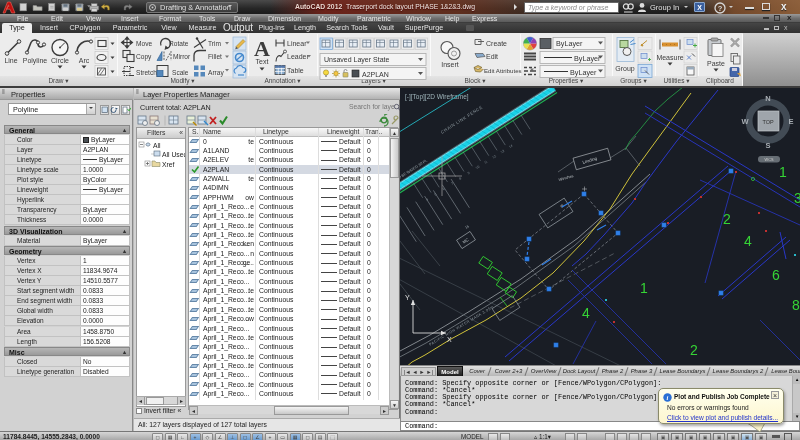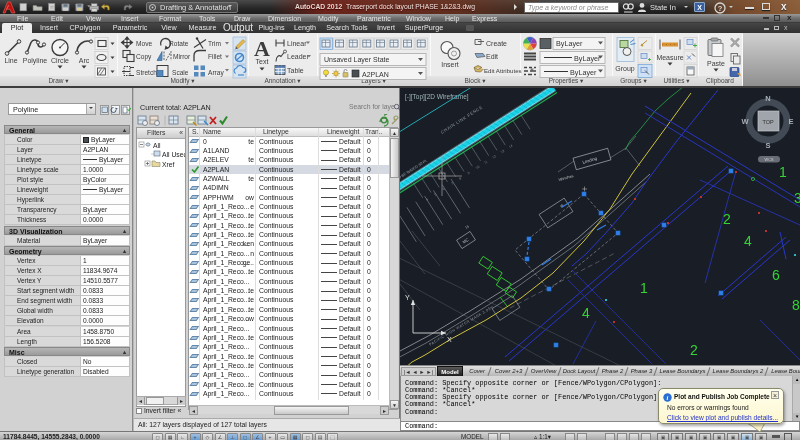--- a/index.html
+++ b/index.html
@@ -46,21 +46,21 @@
 <div class="abs" style="left:524px;top:1.5px;width:95px;height:11px;background:#fff;border:1px solid #666;border-radius:1px;color:#8a8a8a;font-style:italic;font-size:7px;line-height:10px;padding-left:3px;">Type a keyword or phrase</div>
 <svg class="abs" style="left:622px;top:2px" width="12" height="11" viewBox="0 0 12 11">
       <circle cx="4" cy="4.5" r="2.6" fill="none" stroke="#ddd" stroke-width="1.2"></circle>
       <circle cx="8.6" cy="4.5" r="2.6" fill="none" stroke="#ddd" stroke-width="1.2"></circle>
       <path d="M2 10 L10.6 10" stroke="#ddd" stroke-width="1"></path>
     </svg>
 <svg class="abs" style="left:637px;top:2px" width="10" height="11" viewBox="0 0 10 11">
       <circle cx="5" cy="3.4" r="2.4" fill="#ddd"></circle>
       <path d="M1 10 C1 6.8 9 6.8 9 10 Z" fill="#ddd"></path>
     </svg>
-<div class="abs" style="left:650px;top:2.5px;color:#e4e4e4;font-size:7.5px;">State In</div>
+<div class="abs" style="left:650px;top:2.5px;color:#e4e4e4;font-size:7.5px;">Group In</div>
 <div class="abs" style="left:684px;top:6px;width:0;height:0;border:2.5px solid transparent;border-top-color:#ccc;"></div>
 <div class="abs" style="left:694px;top:2px;width:11px;height:10px;background:#3a5f9e;border:1px solid #8aa8d0;border-radius:1px;color:#fff;font-size:7px;font-weight:bold;text-align:center;line-height:9px;">X</div>
 <svg class="abs" style="left:714px;top:1.5px" width="12" height="12" viewBox="0 0 12 12">
       <circle cx="6" cy="6" r="5" fill="none" stroke="#d8d8d8" stroke-width="1.3"></circle>
       <text x="6" y="8.6" font-size="7.5" fill="#d8d8d8" text-anchor="middle" font-family="Liberation Sans" font-weight="bold">?</text>
     </svg>
 <div class="abs" style="left:729px;top:6px;width:0;height:0;border:2.5px solid transparent;border-top-color:#ccc;"></div>
 <div class="abs" style="left:745px;top:6.5px;width:9px;height:2px;background:#dcdcdc;box-shadow:0 1px 1px #222;"></div>
 <div class="abs" style="left:762px;top:3px;width:8px;height:7px;border:1.8px solid #dcdcdc;box-shadow:0 1px 1px #222;"></div>
 <div class="abs" style="left:781px;top:1px;color:#f0f0f0;font-size:10px;font-weight:bold;text-shadow:0 1px 1px #222;">x</div>
@@ -77,31 +77,31 @@
 <div class="abs" style="left:318px;top:0.5px;color:#e8e8e8;font-size:7px;">Modify</div>
 <div class="abs" style="left:357px;top:0.5px;color:#e8e8e8;font-size:7px;">Parametric</div>
 <div class="abs" style="left:406px;top:0.5px;color:#e8e8e8;font-size:7px;">Window</div>
 <div class="abs" style="left:445px;top:0.5px;color:#e8e8e8;font-size:7px;">Help</div>
 <div class="abs" style="left:472px;top:0.5px;color:#e8e8e8;font-size:7px;">Express</div>
 <div class="abs" style="left:763px;top:3px;width:6px;height:2px;background:#333;"></div>
 <div class="abs" style="left:774px;top:1px;width:6px;height:5.5px;border:1.5px solid #333;"></div>
 <div class="abs" style="left:787px;top:-1.5px;color:#222;font-size:8px;font-weight:bold;">x</div>
 </div>
 <div class="abs" style="left:0;top:23px;width:800px;height:10px;background:linear-gradient(#454545,#303030);">
-<div class="abs" style="left:2px;top:0;width:30px;height:10px;background:#ececec;border-radius:2px 2px 0 0;color:#222;font-size:7.2px;text-align:center;line-height:10px;">Plot</div>
+<div class="abs" style="left:2px;top:0;width:30px;height:10px;background:#ececec;border-radius:2px 2px 0 0;color:#222;font-size:7.2px;text-align:center;line-height:10px;">Type</div>
 <div class="abs" style="left:36px;top:0;width:26px;height:10px;color:#e6e6e6;font-size:7.2px;text-align:center;line-height:10px;">Insert</div>
 <div class="abs" style="left:66px;top:0;width:38px;height:10px;color:#e6e6e6;font-size:7.2px;text-align:center;line-height:10px;">CPolygon</div>
 <div class="abs" style="left:108px;top:0;width:44px;height:10px;color:#e6e6e6;font-size:7.2px;text-align:center;line-height:10px;">Parametric</div>
 <div class="abs" style="left:156px;top:0;width:26px;height:10px;color:#e6e6e6;font-size:7.2px;text-align:center;line-height:10px;">View</div>
 <div class="abs" style="left:186px;top:0;width:33px;height:10px;color:#e6e6e6;font-size:7.2px;text-align:center;line-height:10px;">Measure</div>
 <div class="abs" style="left:223px;top:0;width:29px;height:28px;color:#e6e6e6;font-size:10px;text-align:center;line-height:10px;">Output</div>
 <div class="abs" style="left:256px;top:0;width:31px;height:10px;color:#e6e6e6;font-size:7.2px;text-align:center;line-height:10px;">Plug-ins</div>
 <div class="abs" style="left:291px;top:0;width:28px;height:10px;color:#e6e6e6;font-size:7.2px;text-align:center;line-height:10px;">Length</div>
 <div class="abs" style="left:323px;top:0;width:48px;height:10px;color:#e6e6e6;font-size:7.2px;text-align:center;line-height:10px;">Search Tools</div>
-<div class="abs" style="left:375px;top:0;width:22px;height:10px;color:#e6e6e6;font-size:7.2px;text-align:center;line-height:10px;">Invert</div>
+<div class="abs" style="left:375px;top:0;width:22px;height:10px;color:#e6e6e6;font-size:7.2px;text-align:center;line-height:10px;">Vault</div>
 <div class="abs" style="left:401px;top:0;width:46px;height:10px;color:#e6e6e6;font-size:7.2px;text-align:center;line-height:10px;">SuperPurge</div>
 <div class="abs" style="left:466px;top:2px;width:8px;height:6px;background:#555;border-radius:1px;"></div>
 <div class="abs" style="left:764px;top:5px;width:5px;height:1.5px;background:#bbb;"></div>
       <div class="abs" style="left:774px;top:3px;width:5px;height:4px;border:1px solid #bbb;"></div>
       <div class="abs" style="left:784px;top:1px;color:#bbb;font-size:7px;">x</div>
 </div>
 <div class="abs" style="left:0;top:33px;width:800px;height:55px;background:#ececec;border-bottom:2px solid #3c3c3c;overflow:hidden;">
 <div class="abs" style="left:743px;top:0;width:57px;height:53px;background:linear-gradient(#d0d0d0,#8f8f8f);"></div>
 <div class="abs" style="left:117px;top:1px;width:1px;height:51px;background:#c4c4c4;border-right:1px solid #fafafa;"></div>
 <div class="abs" style="left:248px;top:1px;width:1px;height:51px;background:#c4c4c4;border-right:1px solid #fafafa;"></div>
@@ -313,20 +313,24 @@
         <path d="M731 4 l8 8 m0 -8 l-8 8" stroke="#ccc" stroke-width="0.8"></path>
 <rect x="731" y="19" width="6.5" height="8" fill="none" stroke="#666" stroke-width="0.9"></rect>
         <rect x="733.5" y="21.5" width="6.5" height="8" fill="#ececec" stroke="#666" stroke-width="0.9"></rect>
 <rect x="730" y="33" width="9" height="9" rx="0.8" fill="#4466aa" stroke="#224488" stroke-width="0.7"></rect>
         <rect x="732" y="33.5" width="5" height="3" fill="#ccd"></rect>
         <path d="M737 39 l4 3 l-1 -4 z" fill="#d8a040"></path>
 </g>
     </svg>
 <div class="abs" style="left:0;top:88px;width:800px;height:343px;background:#b8b8b8;"></div>
 <div class="abs" style="left:0;top:88px;width:133px;height:343px;background:#d2d2d2;border-right:1px solid #888;">
+<div class="abs" style="left:0;top:0;width:133px;height:12px;background:linear-gradient(#dcdcdc,#aaa);border-bottom:1px solid #999;">
+        <span style="position:absolute;left:11px;top:1.5px;font-size:7.5px;color:#222;">Properties</span>
+        <span style="position:absolute;left:2px;top:0px;font-size:7px;color:#666;">‖</span>
+      </div>
 <div class="abs" style="left:8px;top:15px;width:88px;height:12px;background:#fff;border:1px solid #999;font-size:7.2px;color:#222;line-height:11px;padding-left:4px;">Polyline</div>
 <div class="abs" style="left:86px;top:16px;width:9px;height:10px;background:linear-gradient(#f4f4f4,#d0d0d0);border-left:1px solid #aaa;">
         <span style="position:absolute;left:1.8px;top:3.2px;width:0;height:0;border:2.8px solid transparent;border-top-color:#444;"></span>
       </div>
 <div class="abs" style="left:100px;top:16.5px;width:9px;height:10px;background:linear-gradient(#fafafa,#ddd);border:1px solid #999;"></div>
 <div class="abs" style="left:110.5px;top:16.5px;width:9px;height:10px;background:linear-gradient(#fafafa,#ddd);border:1px solid #999;"></div>
 <div class="abs" style="left:121px;top:16.5px;width:9px;height:10px;background:linear-gradient(#fafafa,#ddd);border:1px solid #999;"></div>
 <svg class="abs" style="left:100px;top:16.5px" width="31" height="10" viewBox="0 0 31 10">
         <rect x="2" y="2" width="5.5" height="5.5" fill="#cfe0f0" stroke="#567" stroke-width="0.7"></rect>
         <path d="M13.5 2.5 a2.5 2.5 0 1 0 2.5 2.5" fill="none" stroke="#357" stroke-width="0.9"></path>
@@ -375,20 +379,24 @@
 <div class="abs" style="left:80px;top:238.5px;width:50px;height:10.1px;background:#fdfdfd;border-bottom:1px solid #c2c2c2;border-left:1px solid #c2c2c2;border-right:1px solid #c2c2c2;font-size:6.6px;color:#222;line-height:10px;padding-left:2px;white-space:nowrap;overflow:hidden;">1458.8750</div>
 <div class="abs" style="left:4px;top:248.6px;width:76px;height:10.1px;background:#d9d9d9;border-bottom:1px solid #c2c2c2;border-left:1px solid #c2c2c2;font-size:6.5px;color:#222;line-height:10px;padding-left:12px;white-space:nowrap;overflow:hidden;">Length</div>
 <div class="abs" style="left:80px;top:248.6px;width:50px;height:10.1px;background:#fdfdfd;border-bottom:1px solid #c2c2c2;border-left:1px solid #c2c2c2;border-right:1px solid #c2c2c2;font-size:6.6px;color:#222;line-height:10px;padding-left:2px;white-space:nowrap;overflow:hidden;">156.5208</div>
 <div class="abs" style="left:4px;top:258.7px;width:126px;height:9.3px;background:linear-gradient(#b6b6b6,#9a9a9a);border:1px solid #888;font-size:7px;font-weight:bold;color:#111;line-height:9px;padding-left:4px;">Misc<span style="position:absolute;right:3px;top:0;color:#333;font-size:6px;">▴</span></div>
 <div class="abs" style="left:4px;top:268.8px;width:76px;height:10.1px;background:#d9d9d9;border-bottom:1px solid #c2c2c2;border-left:1px solid #c2c2c2;font-size:6.5px;color:#222;line-height:10px;padding-left:12px;white-space:nowrap;overflow:hidden;">Closed</div>
 <div class="abs" style="left:80px;top:268.8px;width:50px;height:10.1px;background:#fdfdfd;border-bottom:1px solid #c2c2c2;border-left:1px solid #c2c2c2;border-right:1px solid #c2c2c2;font-size:6.6px;color:#222;line-height:10px;padding-left:2px;white-space:nowrap;overflow:hidden;">No</div>
 <div class="abs" style="left:4px;top:278.9px;width:76px;height:10.1px;background:#d9d9d9;border-bottom:1px solid #c2c2c2;border-left:1px solid #c2c2c2;font-size:6.5px;color:#222;line-height:10px;padding-left:12px;white-space:nowrap;overflow:hidden;">Linetype generation</div>
 <div class="abs" style="left:80px;top:278.9px;width:50px;height:10.1px;background:#fdfdfd;border-bottom:1px solid #c2c2c2;border-left:1px solid #c2c2c2;border-right:1px solid #c2c2c2;font-size:6.6px;color:#222;line-height:10px;padding-left:2px;white-space:nowrap;overflow:hidden;">Disabled</div>
 </div>
 <div class="abs" style="left:134px;top:88px;width:266px;height:343px;background:#d2d2d2;border-right:1px solid #777;">
+<div class="abs" style="left:0;top:0;width:266px;height:12px;background:linear-gradient(#e6e6e6,#b2b2b2);border-bottom:1px solid #999;">
+        <span style="position:absolute;left:9px;top:1.5px;font-size:7.5px;color:#222;">Layer Properties Manager</span>
+        <span style="position:absolute;left:2px;top:0;font-size:7px;color:#666;">‖</span>
+      </div>
 <div class="abs" style="left:6px;top:15px;font-size:7.2px;color:#222;">Current total: A2PLAN</div>
 <div class="abs" style="left:215px;top:15px;font-size:6.8px;color:#777;">Search for laye</div>
 <svg class="abs" style="left:259px;top:15px" width="9" height="9" viewBox="0 0 10 10">
         <circle cx="4" cy="4" r="2.5" fill="none" stroke="#556" stroke-width="1"></circle>
         <path d="M6 6 l2.5 2.5" stroke="#556" stroke-width="1.2"></path>
       </svg>
 <svg class="abs" style="left:0;top:26px" width="266px" height="13" viewBox="0 0 266 13">
 <rect x="4" y="2" width="8" height="8" fill="#d8e4f0" stroke="#678" stroke-width="0.8"></rect>
         <path d="M4 6 h8" stroke="#678" stroke-width="0.6"></path>
         <circle cx="11" cy="9" r="2.5" fill="#eee" stroke="#567" stroke-width="0.7"></circle>

